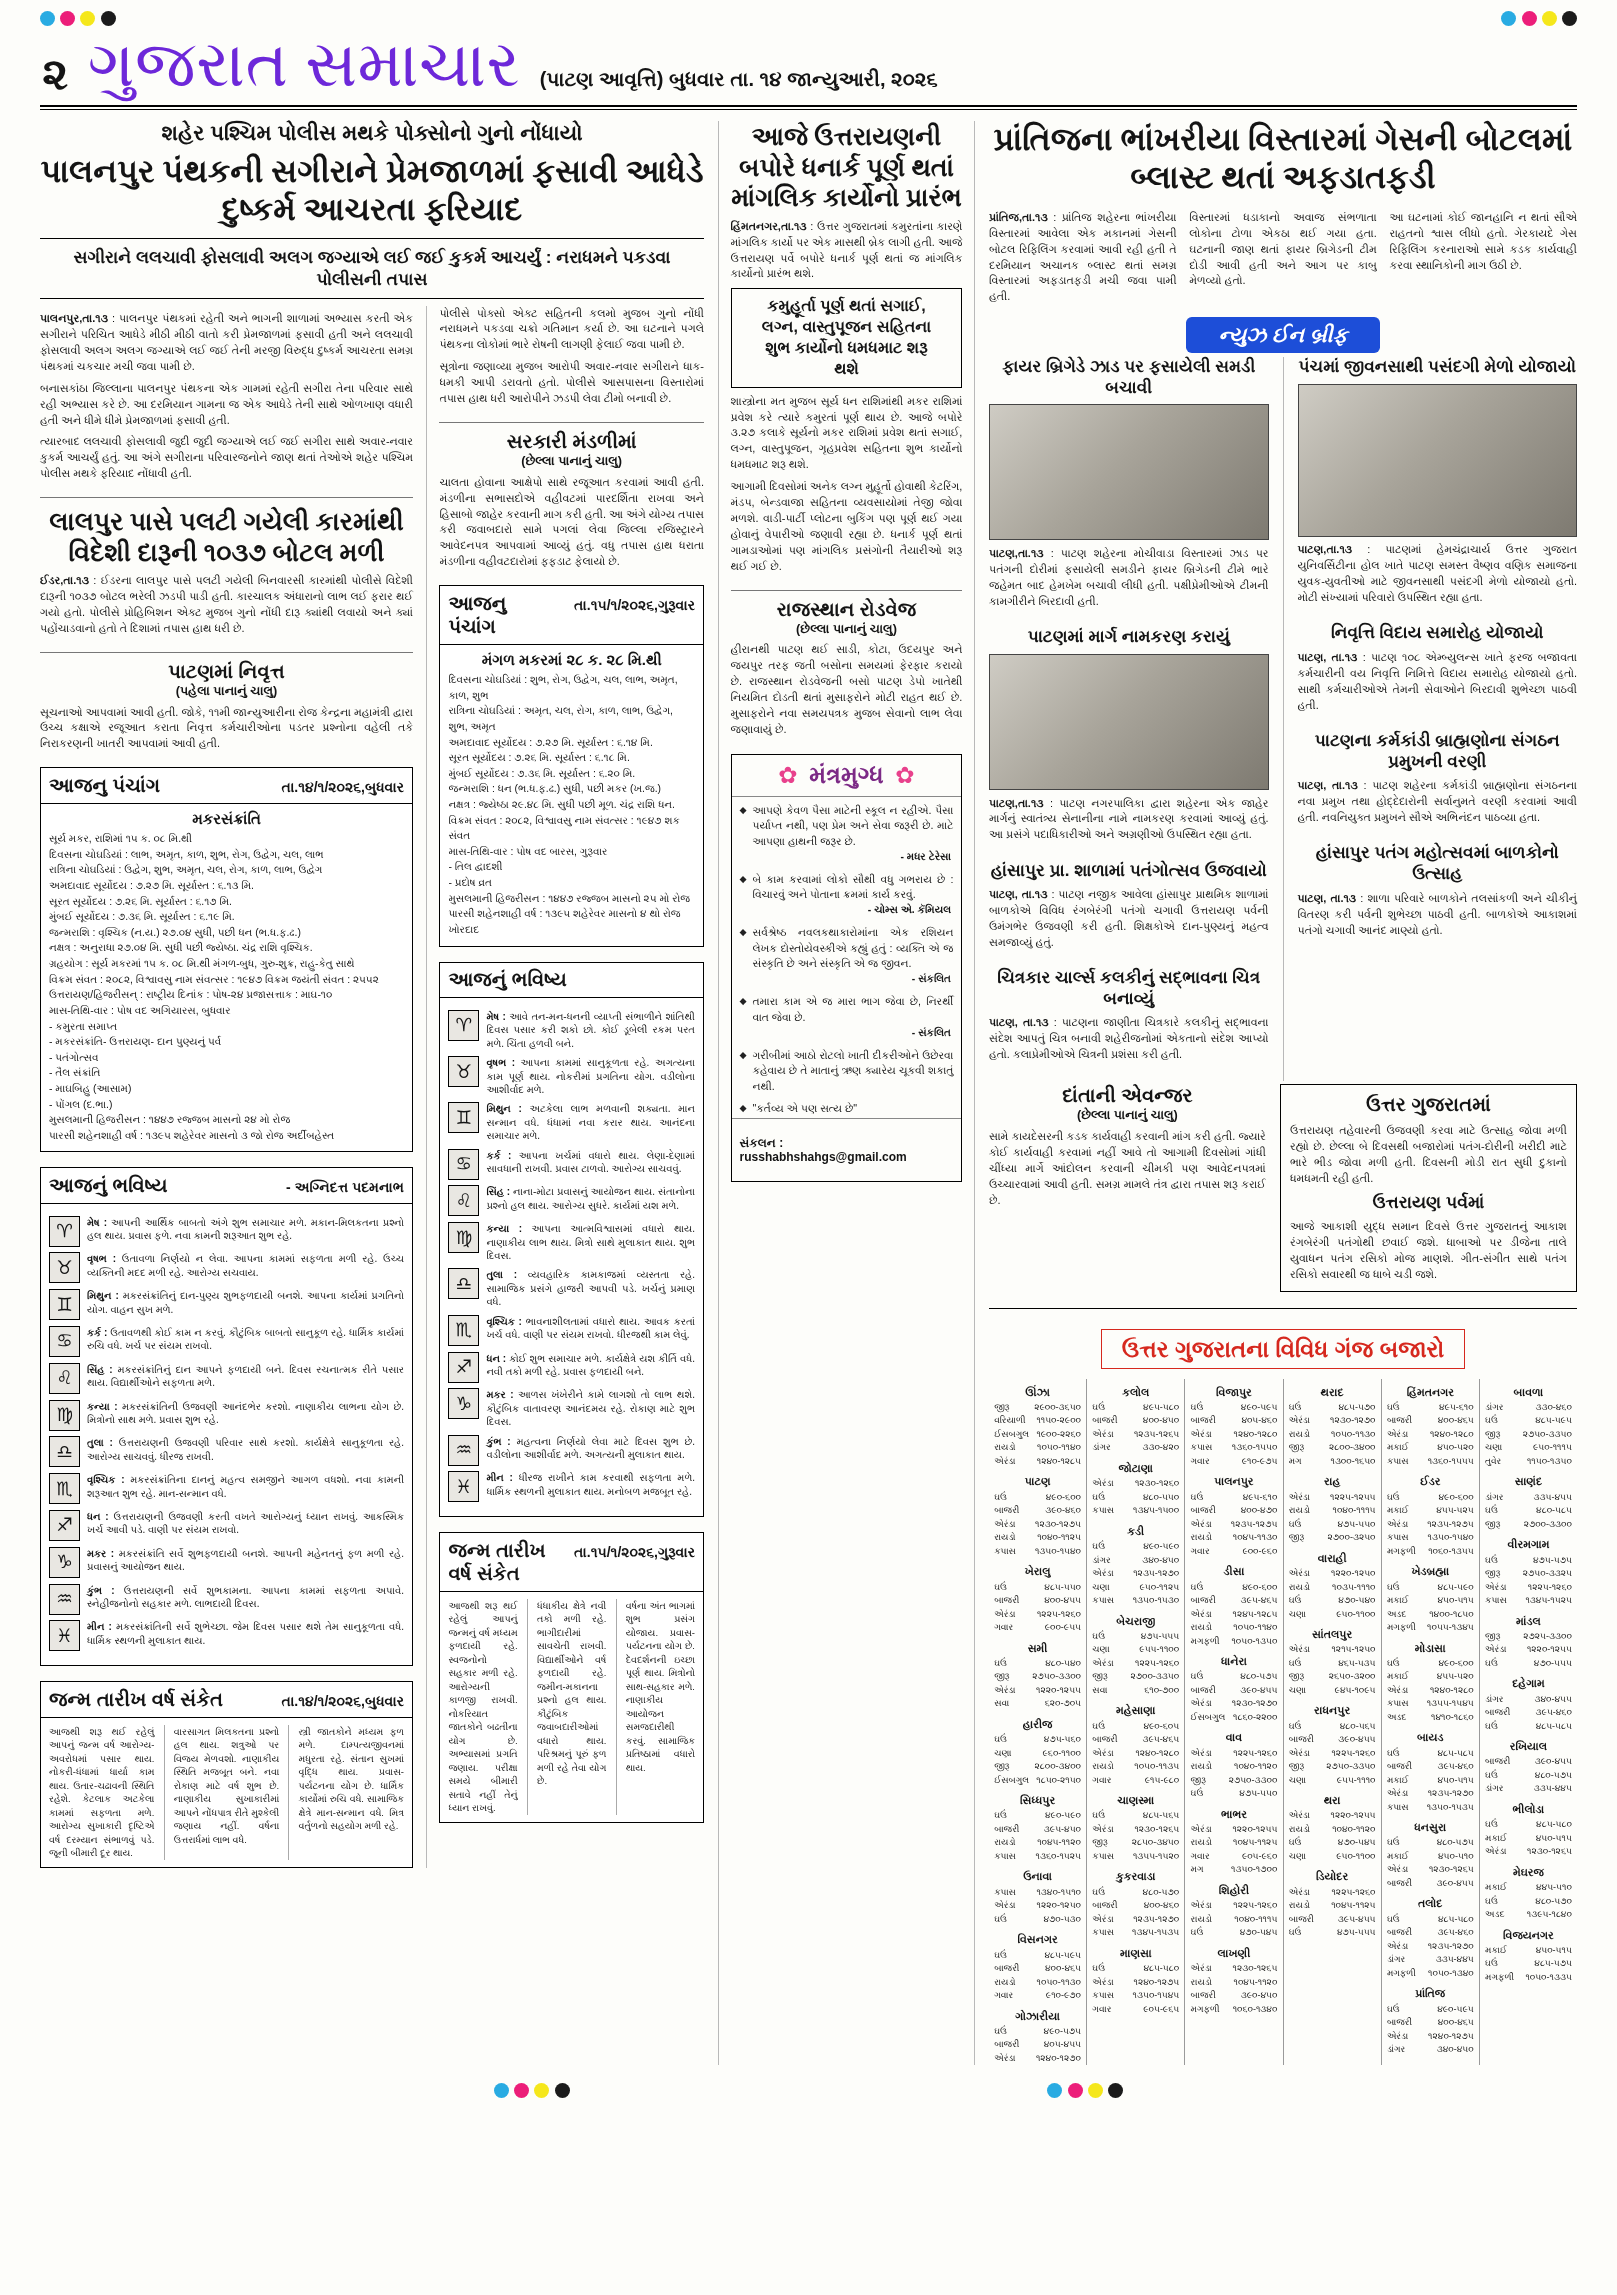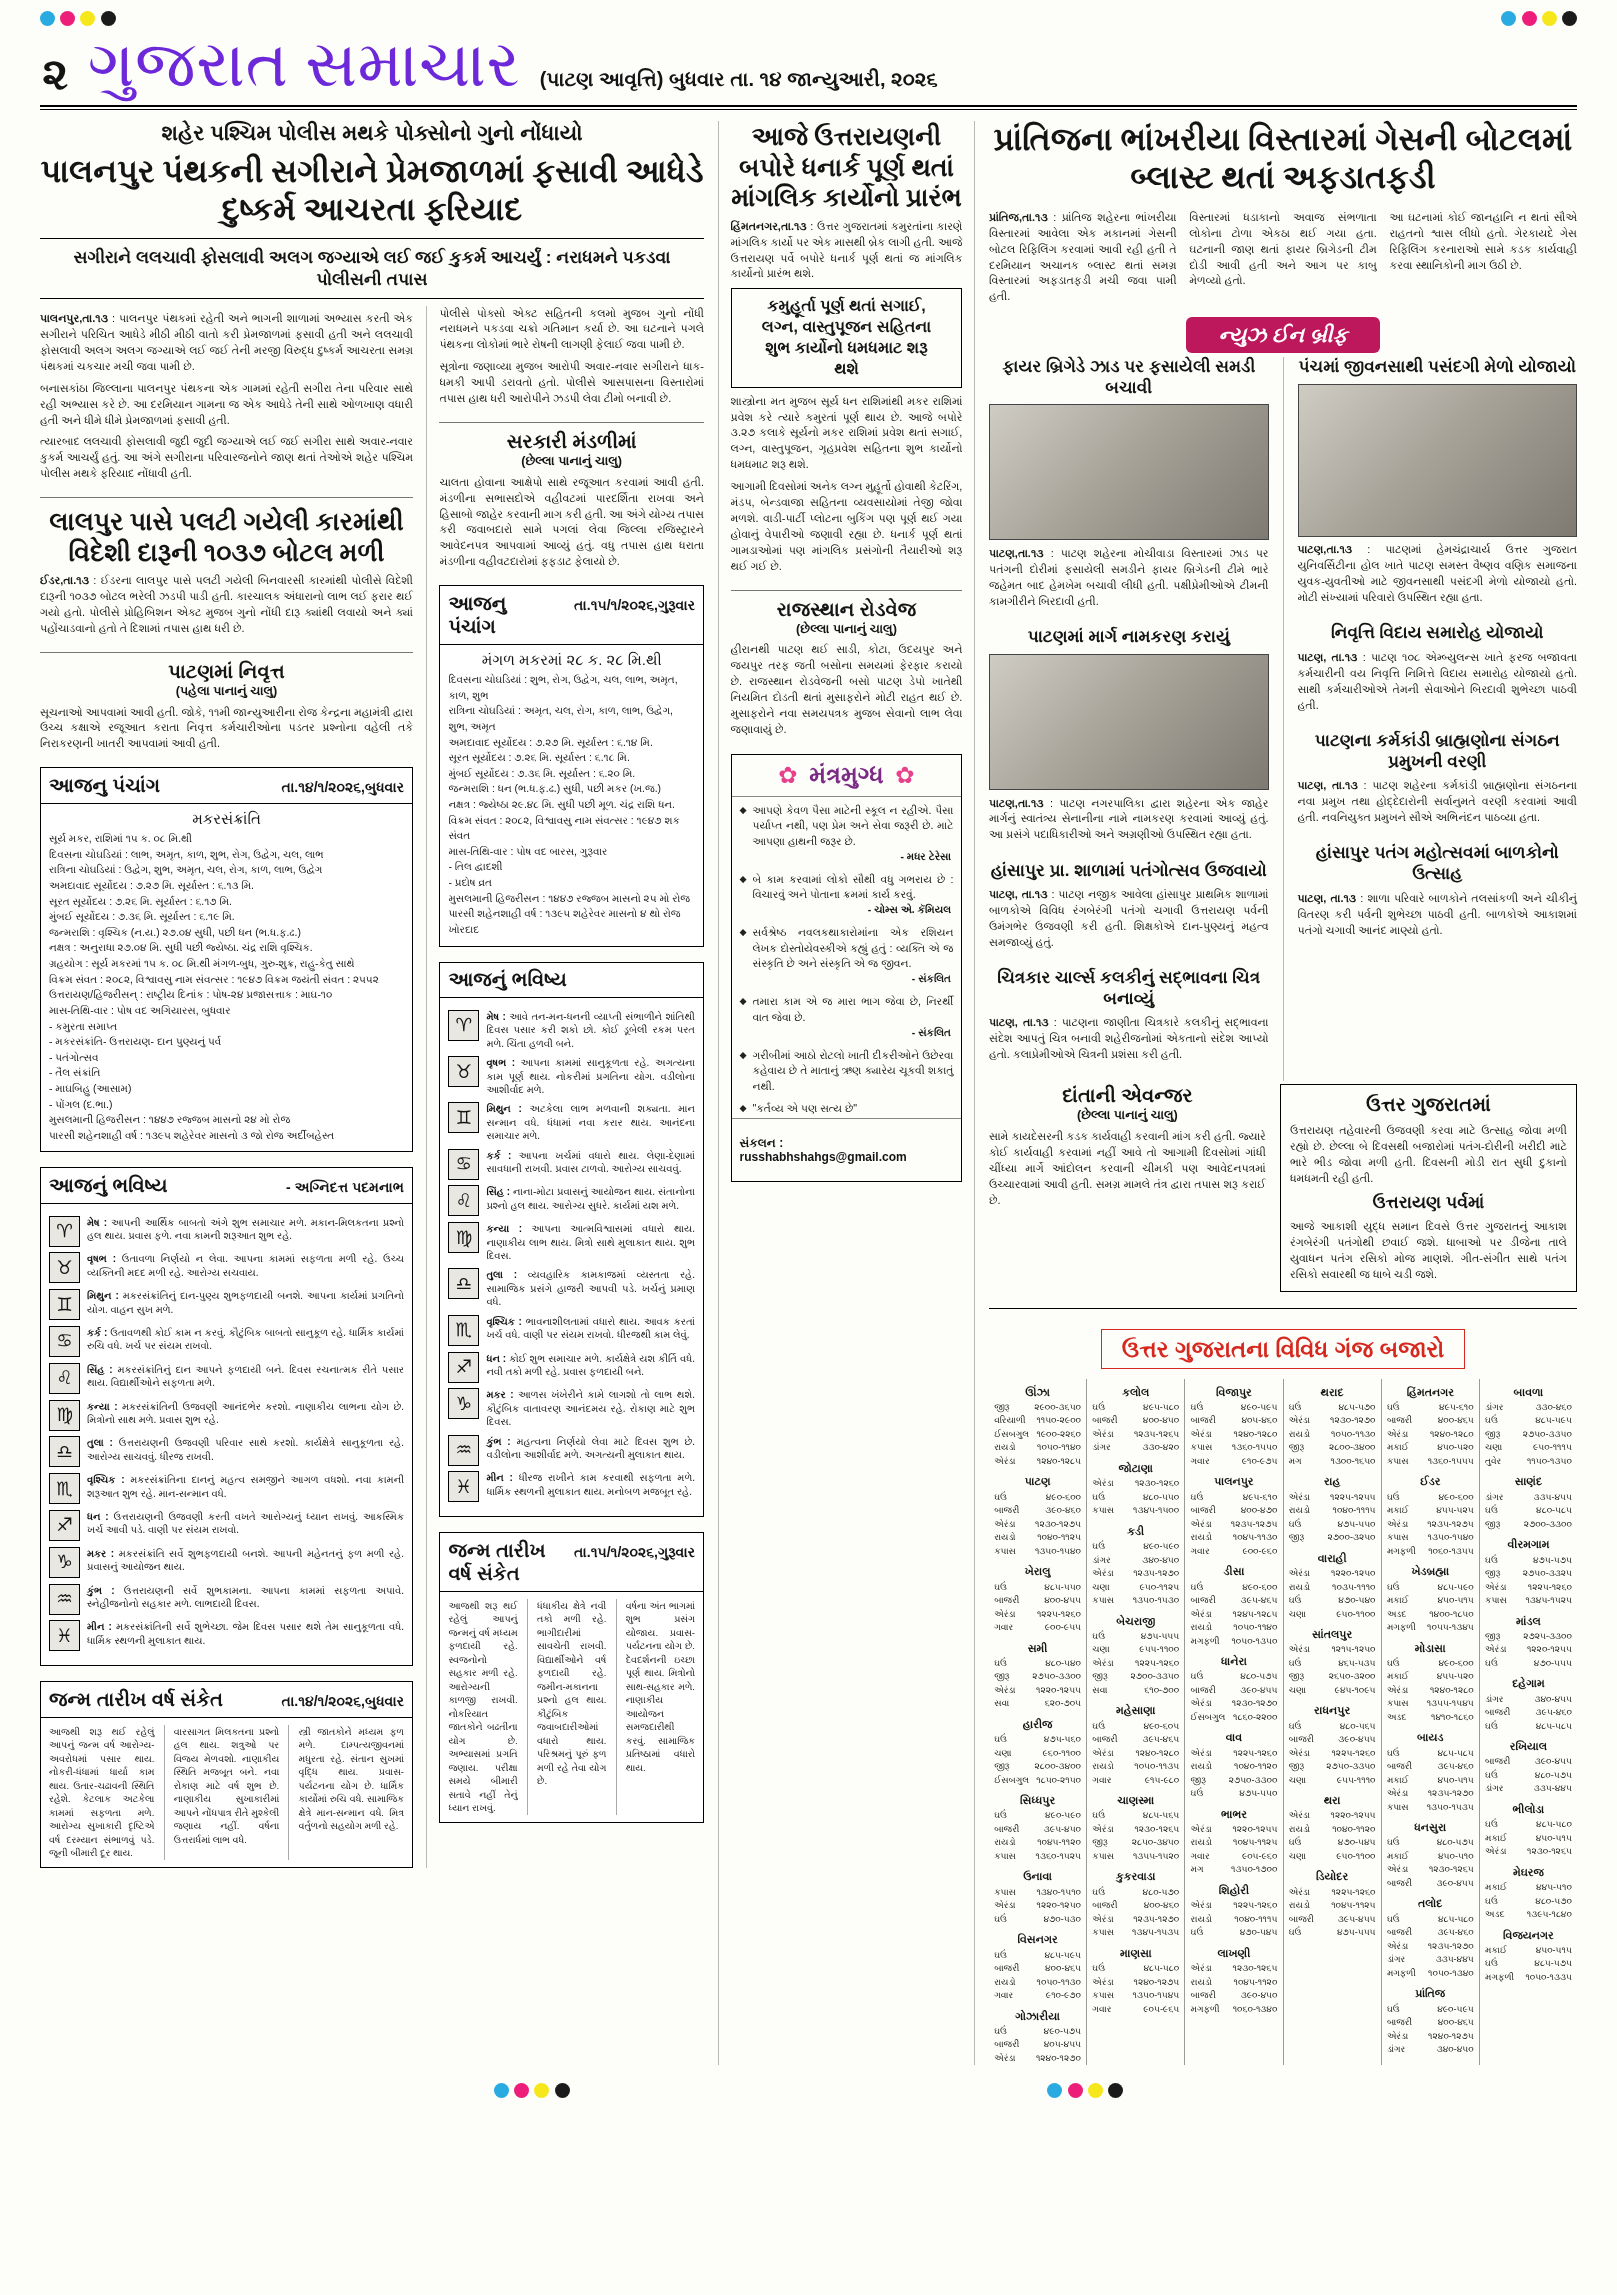--- a/index.html
+++ b/index.html
@@ -45,21 +45,21 @@
   .lr-colB { flex:1; border-left:0.6px solid #b9b9b9; padding-left:12.7px; }
 
   .story-block { margin-top:15px; }
 
   
   .sec-box { border:1.2px solid #000; margin-top:15px; background:#fff; }
   .sec-head { display:flex; justify-content:space-between; align-items:baseline; gap:22px; padding:5.8px 8px; border-bottom:1.2px solid #000; }
   .sec-title { font-size:19.6px; font-weight:bold; }
   .sec-date { font-size:14px; font-weight:bold; white-space:nowrap; }
   .sec-body { padding:5.8px 8px 8px; }
-  .panchang-sub { text-align:center; font-weight:normal; font-size:15px; margin-bottom:3.5px; }
+  .panchang-sub { text-align:center; font-weight:bold; font-size:15px; margin-bottom:3.5px; }
   .pline { font-size:10.4px; line-height:1.5; }
 
   
   .horo-row { display:flex; gap:7px; margin:5.8px 0; align-items:flex-start; }
   .zodiac { width:31px; height:31px; flex:none; border:1.2px solid #000; background:#e9e7e2; display:flex; align-items:center; justify-content:center; font-size:18.5px; }
   .horo-text { font-size:10px; line-height:1.35; text-align:justify; }
   .sign-name { font-weight:bold; }
   .sign-name::after { content:" : "; }
 
   
@@ -72,21 +72,21 @@
   .mantra-head { display:flex; align-items:center; justify-content:center; gap:11.6px; padding:7px; border-bottom:0.6px solid #888; }
   .mantra-title { font-size:24px; font-weight:bold; color:#7c2a86; font-family:"Liberation Serif",serif; }
   .lotus { color:#e8418c; font-size:23px; }
   .quote { display:flex; gap:5.8px; padding:5.8px 8px 1.2px; }
   .qb { color:#222; font-size:9.2px; line-height:1.6; }
   .qtext { font-size:10.7px; line-height:1.45; text-align:justify; }
   .qauthor { text-align:right; font-weight:bold; font-size:10.4px; padding:0 10.4px 3.5px; }
   .mantra-foot { border-top:0.6px solid #888; font-size:12px; font-weight:bold; padding:17px 8px; }
 
   
-  .nb-badge { display:block; width:fit-content; margin:11.6px auto 3.5px; background:#be185d; color:#fff; font-size:21px; font-weight:bold; font-style:italic; padding:5.8px 32px; border-radius:5.8px; }
+  .nb-badge { display:block; width:fit-content; margin:11.6px auto 3.5px; background:#1d4ed8; color:#fff; font-size:21px; font-weight:bold; font-style:italic; padding:5.8px 32px; border-radius:5.8px; }
   .briefs { display:flex; gap:14px; margin-top:4.6px; }
   .brief-col { flex:1; }
   .brief-col + .brief-col { border-left:0.6px solid #b9b9b9; padding-left:14px; }
   .brief { margin-bottom:17.3px; }
   .photo { height:136px; border:0.6px solid #444; background:linear-gradient(135deg,#cfccc4 0%,#a8a49a 45%,#7e7a71 100%); margin:5.8px 0; }
   .photo.tall { height:153px; }
 
   .bottom-row { display:flex; gap:14px; margin-top:3.5px; }
   .bottom-row > div { flex:1; }
   .uttara-box { border:1.2px solid #000; padding:8px 9.2px; }

